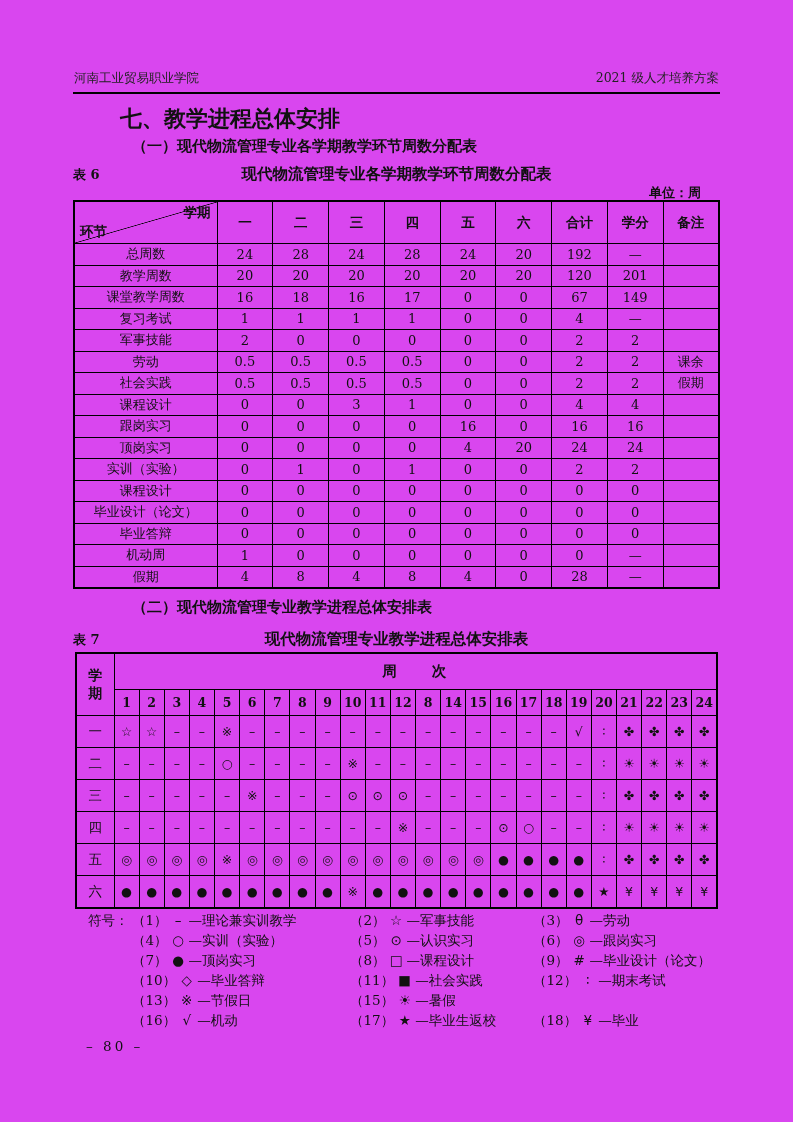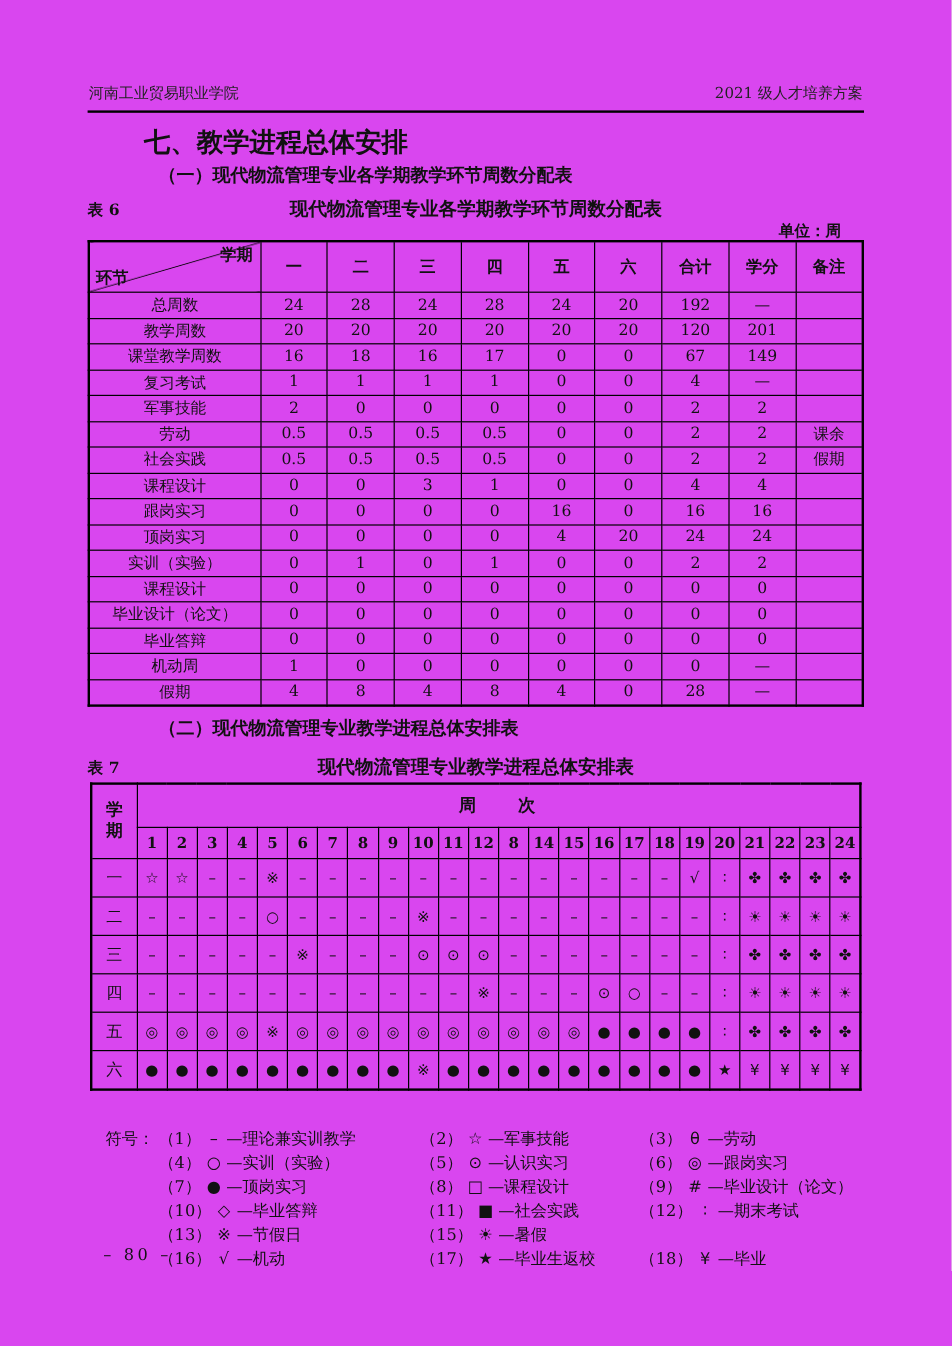--- a/index.html
+++ b/index.html
@@ -33,21 +33,21 @@
   .t6 .corner .ct{position:absolute;top:2px;right:6px;font-family:"DejaVu Sans","Liberation Sans",sans-serif;font-weight:bold;font-size:13.5px;}
   .t6 .corner .cb{position:absolute;bottom:2px;left:5px;font-family:"DejaVu Sans","Liberation Sans",sans-serif;font-weight:bold;font-size:13.5px;}
   
   .t7{position:absolute;top:652px;left:75px;width:643px;border:2px solid #000;font-size:13px;}
   .t7 .sem-h{font-family:"DejaVu Sans","Liberation Sans",sans-serif;font-weight:bold;font-size:14px;line-height:1.25;word-break:break-all;padding:2px 9px;}
   .t7 .week-h{height:35px;font-family:"DejaVu Sans","Liberation Sans",sans-serif;font-weight:bold;font-size:14.5px;letter-spacing:2px;}
   .t7 .wn{height:25px;font-weight:bold;font-size:12.5px;}
   .t7 .sem{height:31px;font-size:13.5px;}
   .t7 .sym{height:31px;font-family:"DejaVu Sans","Liberation Sans",sans-serif;font-size:12.5px;}
   
-  .legend{position:absolute;top:939px;left:88px;right:60px;font-size:13.5px;line-height:20px;}
+  .legend{position:absolute;top:910px;left:88px;right:60px;font-size:13.5px;line-height:20px;}
   .legend-row{display:flex;align-items:baseline;}
   .lprefix{width:44px;flex:0 0 44px;}
   .litem{display:block;}
   .litem.c1{width:218px;flex:0 0 218px;}
   .litem.c2{width:183px;flex:0 0 183px;}
   .litem.c3{flex:1;}
   .lsym{display:inline-block;min-width:15px;text-align:center;margin:0 3px;font-family:"DejaVu Sans","Liberation Sans",sans-serif;}
   .pagenum{position:absolute;top:1038px;left:86px;font-size:13.5px;letter-spacing:3px;}
 </style>
 </head>

